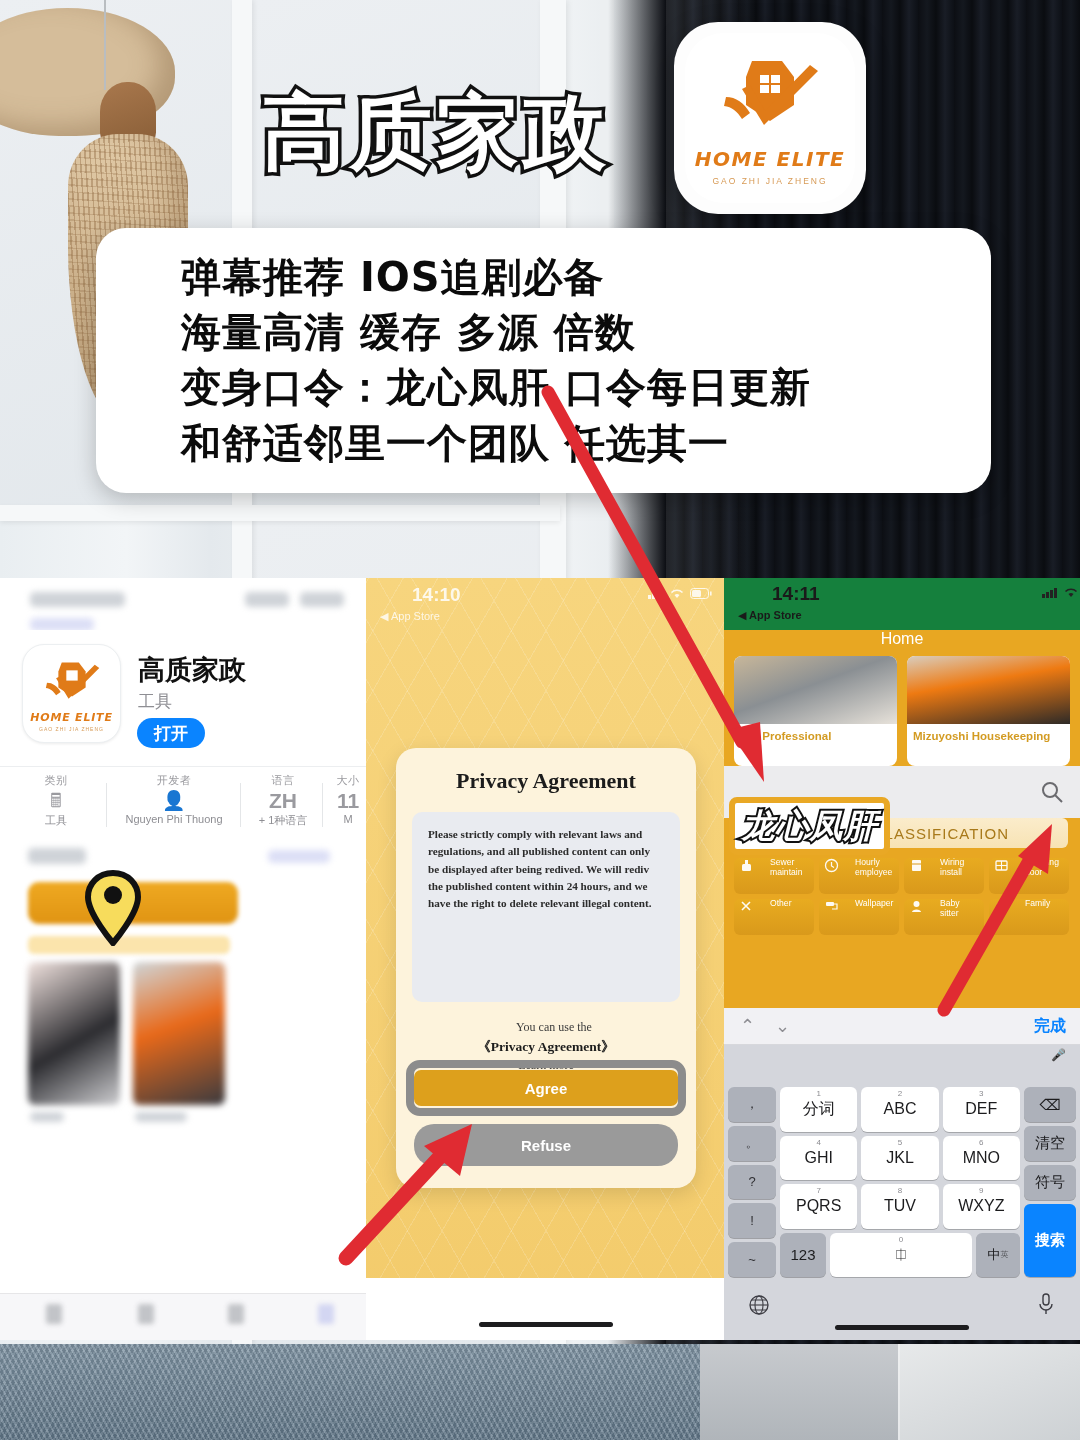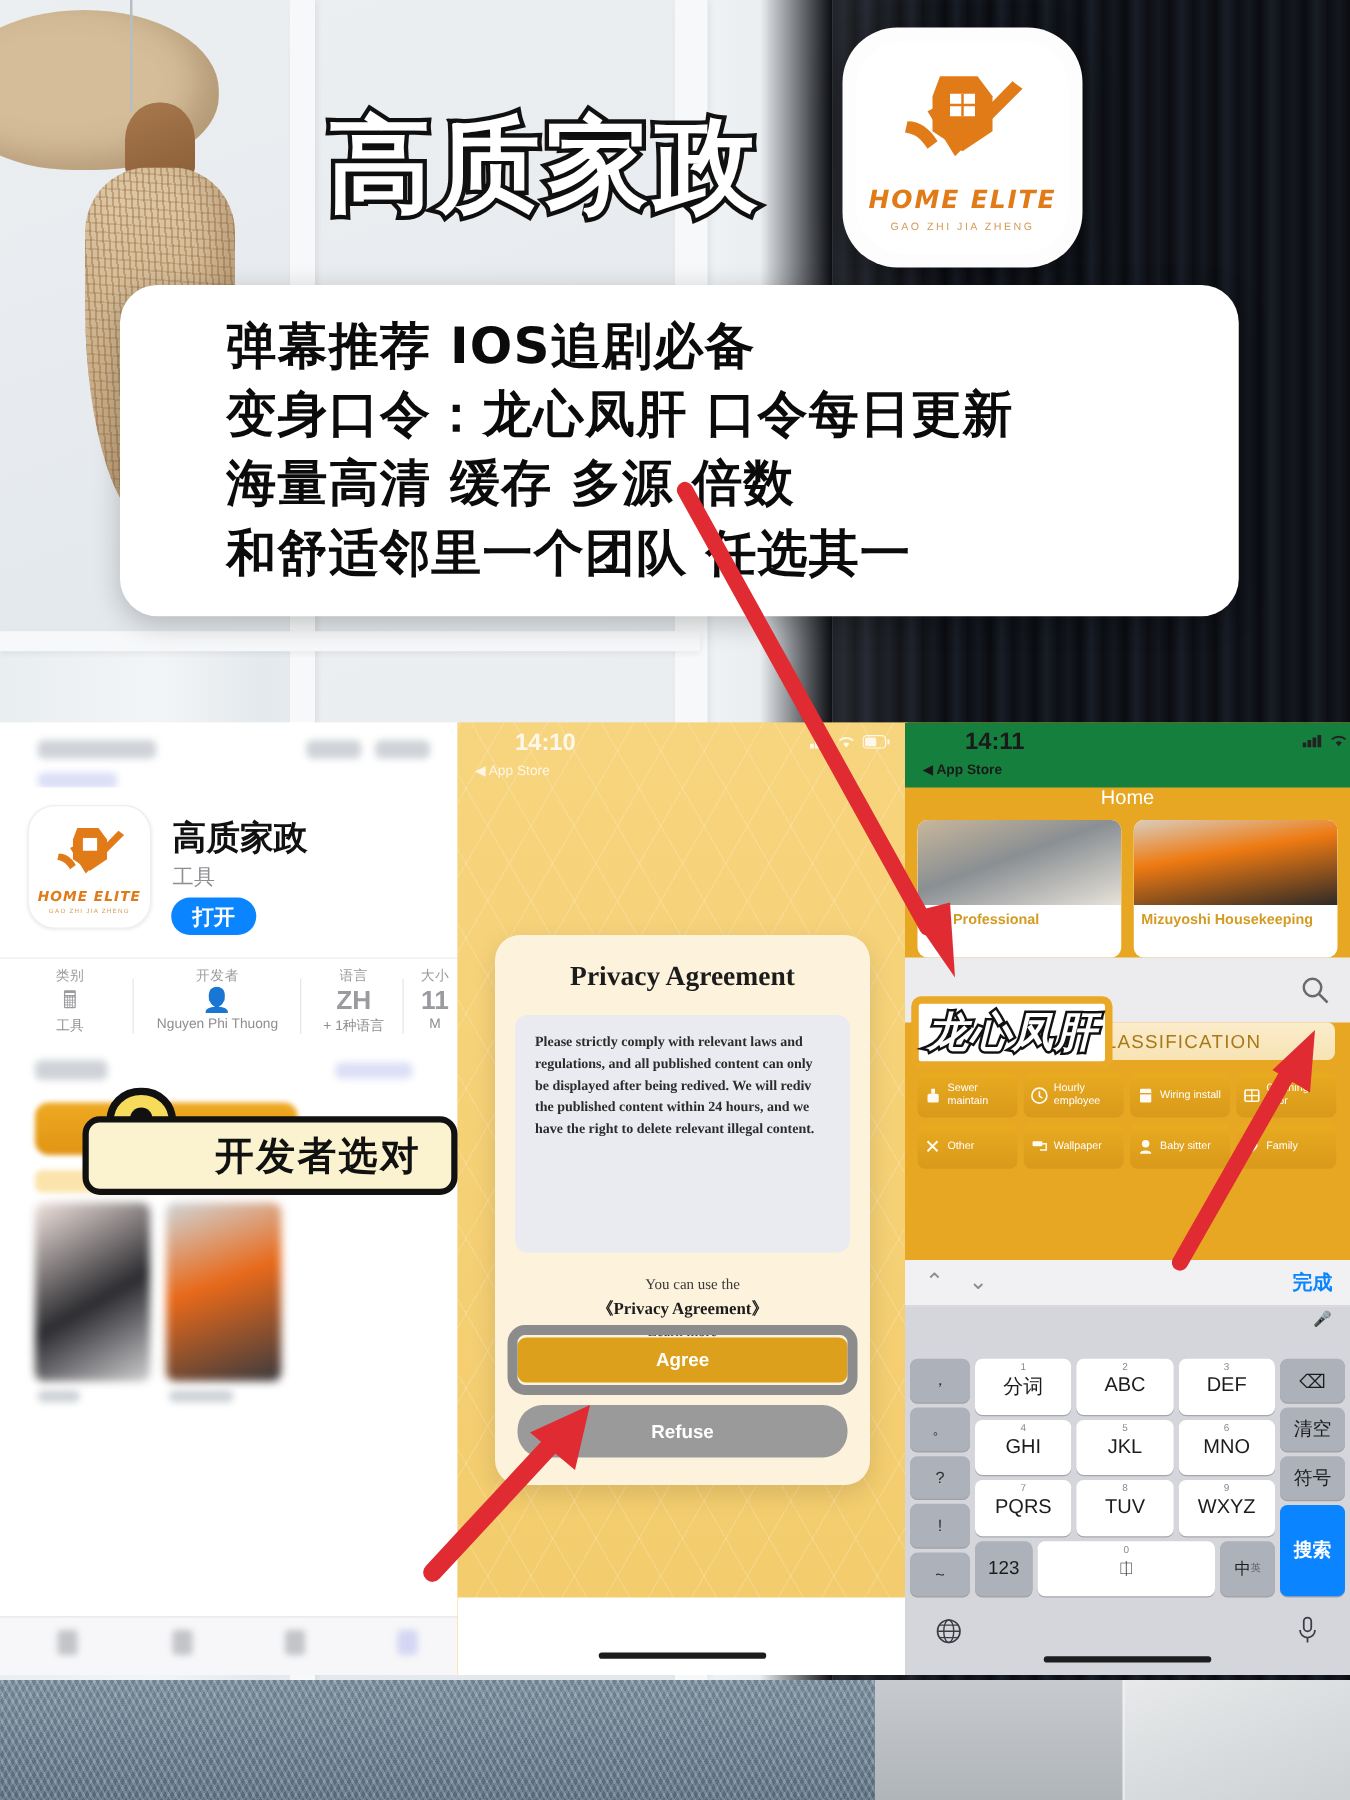--- a/index.html
+++ b/index.html
@@ -225,21 +225,21 @@
   .img-b{background:linear-gradient(170deg,#d9cdbd,#ee7a12 40%,#2e2a27);}
   .rp-card-txt{font-size:11.5px;color:#d39b22;padding:5px 6px;line-height:1.25;font-weight:600;}
   .rp-searchwrap{position:absolute;left:0;top:188px;width:356px;height:52px;background:#ececee;}
   .rp-searchicon{position:absolute;right:16px;top:14px;}
   .rp-sc-head{position:absolute;left:12px;top:240px;width:332px;height:30px;border-radius:6px;
     background:linear-gradient(180deg,#fbeccb,#f7e3b4);display:flex;align-items:center;justify-content:center;
     font-size:15px;color:#a8791a;letter-spacing:1px;}
   .rp-grid{position:absolute;left:10px;top:280px;width:336px;display:flex;flex-wrap:wrap;gap:5px;}
   .rp-tile{
     width:80px;height:36px;border-radius:6px;background:linear-gradient(180deg,#e8ab20,#d9991b);
-    display:flex;align-items:center;gap:4px;padding:0 5px;box-sizing:border-box;
+    display:flex;align-items:flex-start;gap:16px;padding:0 5px;box-sizing:border-box;
     color:#fff;font-size:8.6px;line-height:1.12;
   }
   .tile-ic{width:15px;height:15px;flex:0 0 15px;opacity:.95;}
 
   
   .kb{position:absolute;left:0;top:430px;width:356px;height:332px;background:#d4d6dc;}
   .kb-bar{height:36px;background:#f1f1f4;position:relative;border-bottom:1px solid #d7d8dc;}
   .kb-arrows{position:absolute;left:16px;top:7px;display:flex;gap:20px;color:#8e8e93;font-size:18px;}
   .kb-done{position:absolute;right:14px;top:8px;font-size:16px;color:#0a84ff;font-weight:bold;}
   .kb-mic{position:absolute;right:14px;top:40px;color:#4a68d8;font-size:12px;}
@@ -334,22 +334,22 @@
           <path d="M14 42 C24 42 32 48 38 58 L30 64 C25 56 20 52 12 51 Z" fill="#e07b18"></path>
         </svg>
       </div>
       <div class="logo-name">HOME ELITE</div>
       <div class="logo-sub">GAO ZHI JIA ZHENG</div>
     </div>
   </div>
 
   <div class="text-panel">
     <div class="tp-line">弹幕推荐 IOS追剧必备</div>
+    <div class="tp-line">海量高清 缓存 多源 倍数</div>
     <div class="tp-line">变身口令：龙心凤肝 口令每日更新</div>
-    <div class="tp-line">海量高清 缓存 多源 倍数</div>
     <div class="tp-line">和舒适邻里一个团队 任选其一</div>
   </div>
 
   <div class="phone phone-left">
     <div class="ls-blurbar">
       <div class="blurtxt" style="left:30px;top:14px;width:95px;height:15px;"></div>
       <div class="blurtxt" style="left:245px;top:14px;width:44px;height:15px;"></div>
       <div class="blurtxt" style="left:300px;top:14px;width:44px;height:15px;"></div>
       <div class="blurtxt" style="left:30px;top:40px;width:64px;height:13px;background:#dcdff6;"></div>
     </div>
@@ -686,23 +686,20 @@
       <div class="rp-home"></div>
     </div>
   </div>
 
   <div class="pin">
     <svg viewBox="0 0 56 76" width="56" height="76">
       <path d="M28 3 C13 3 3 14 3 27 C3 44 28 73 28 73 C28 73 53 44 53 27 C53 14 43 3 28 3 Z" fill="#f7dc5c" stroke="#111" stroke-width="6"></path>
       <circle cx="28" cy="25" r="9" fill="#111"></circle>
     </svg>
   </div>
-  <div class="sticker-dev">
-    <span class="sticker-dev-txt">开发者选对</span>
-  </div>
 
   <div class="sticker-search">
     <span class="sticker-search-txt">龙心凤肝</span>
   </div>
 
   <svg class="arrow-svg">
 
     <g>
       <line x1="548" y1="392" x2="742" y2="742" stroke="#e02b32" stroke-width="13" stroke-linecap="round"></line>
       <path d="M764 782 L728 730 L760 722 Z" fill="#e02b32"></path>

